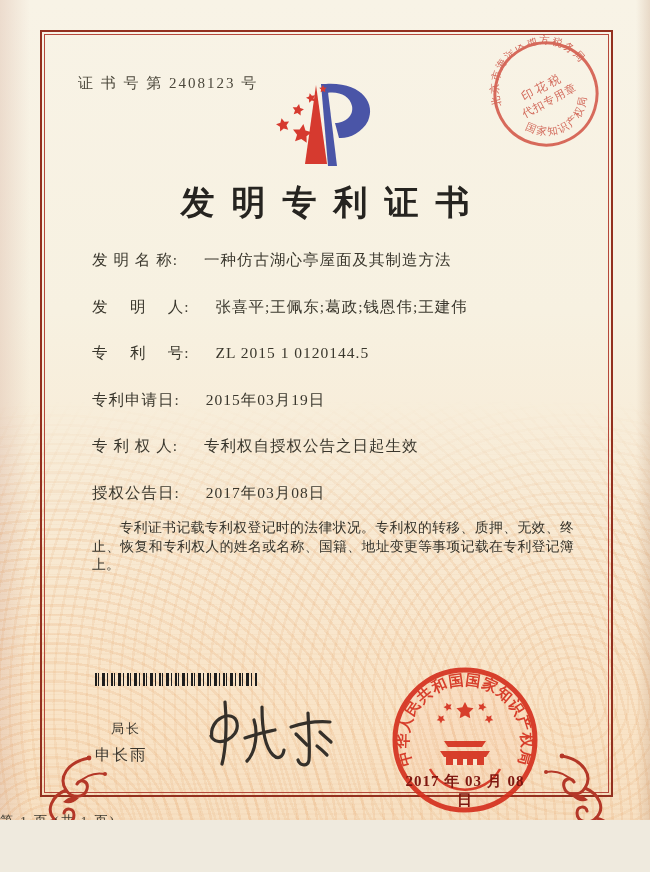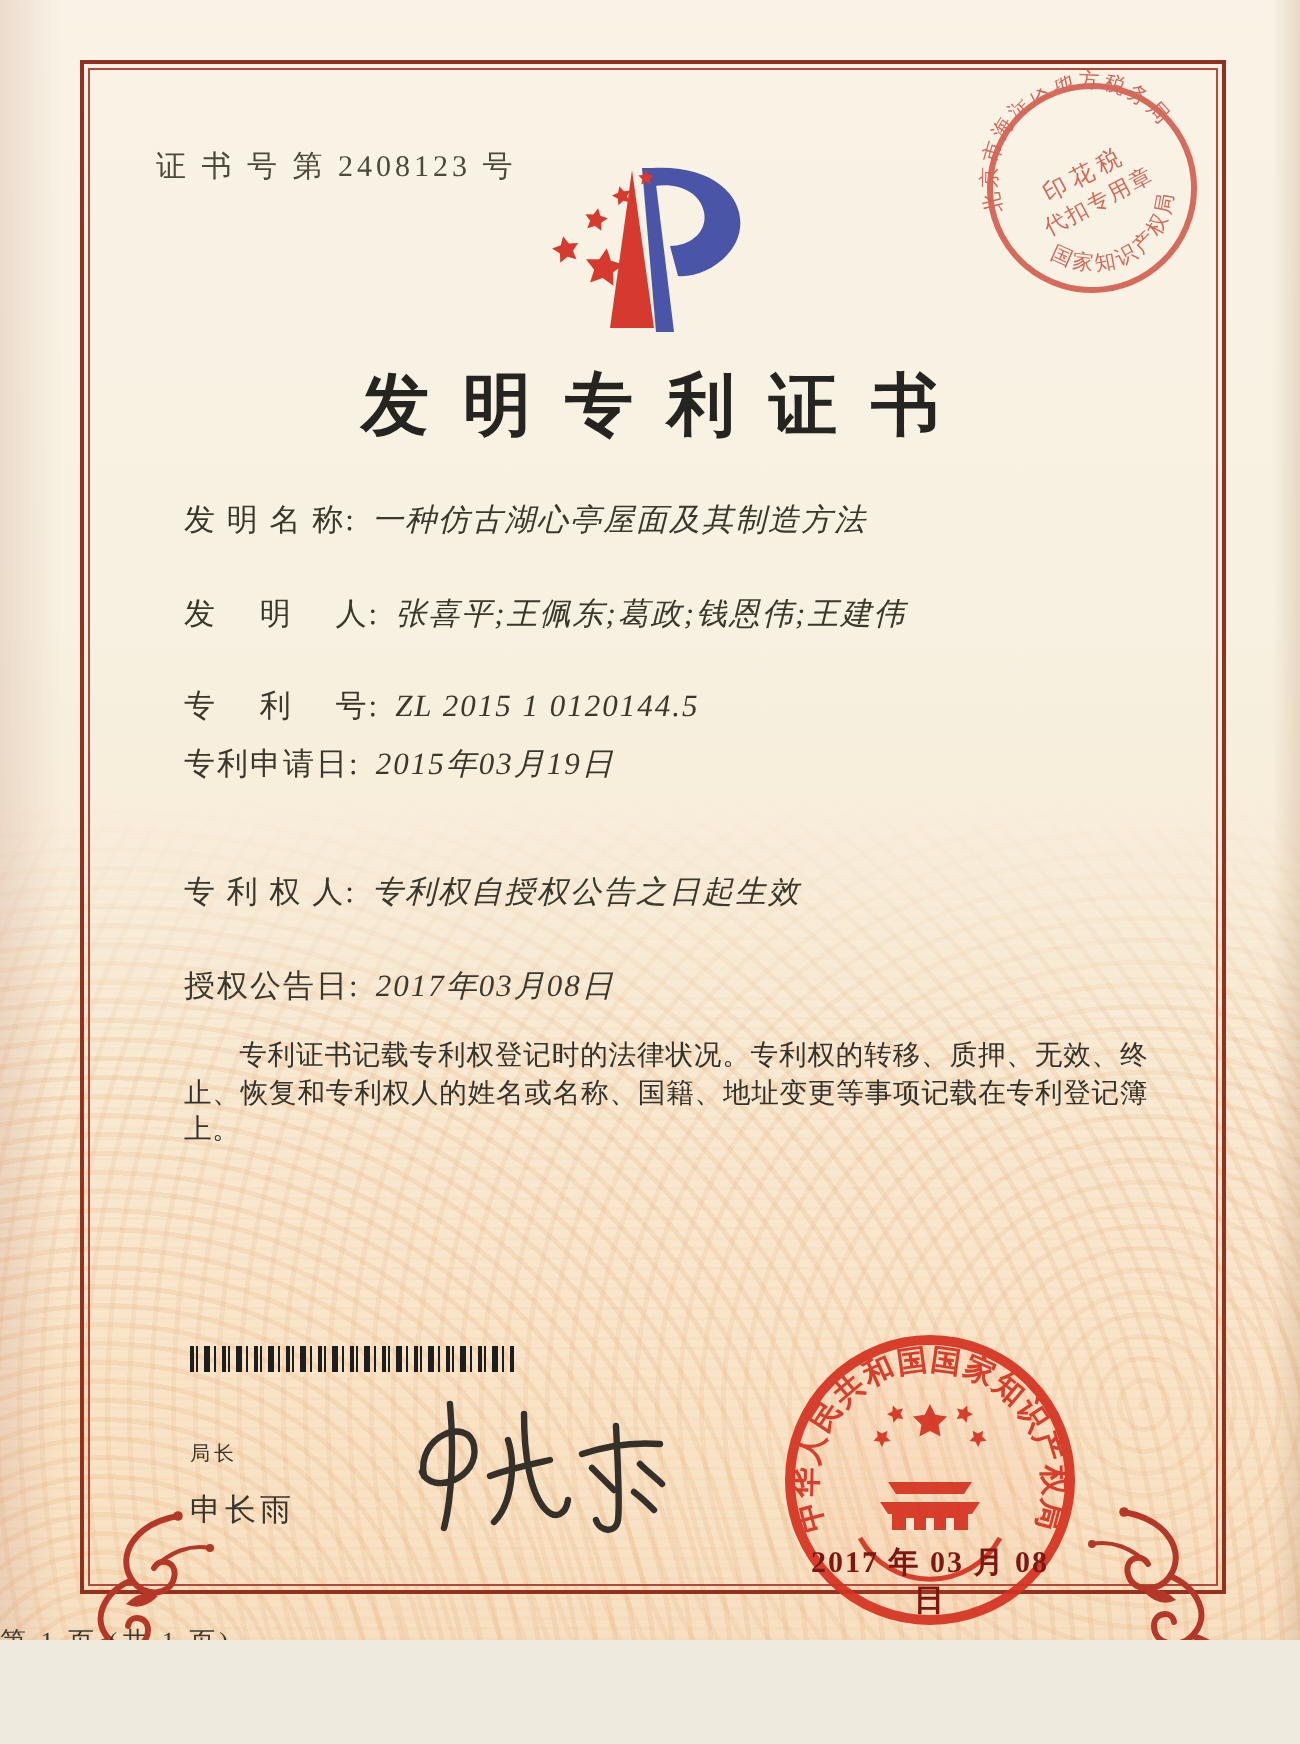--- a/index.html
+++ b/index.html
@@ -18,29 +18,29 @@
       repeating-linear-gradient(0deg, rgba(210,150,95,.05) 0 1.5px, rgba(0,0,0,0) 1.5px 5px);
     -webkit-mask-image:linear-gradient(to bottom,transparent,black 32%);
     mask-image:linear-gradient(to bottom,transparent,black 32%);}
   .frame{position:absolute;left:44px;top:34px;right:41px;bottom:27px;
     border:1px solid #b5483a;outline:2px solid #93301f;outline-offset:2px;}
   .cert-no{position:absolute;left:78px;top:74px;font-size:15px;color:#4c483c;letter-spacing:2px;}
   .logo{position:absolute;left:270px;top:78px;width:112px;height:94px;}
   .title{position:absolute;left:0;right:0;top:180px;margin:0;text-align:center;
     font-size:34px;font-weight:600;color:#262420;letter-spacing:17px;text-indent:17px;}
   .field-row{position:absolute;left:92px;width:490px;font-size:15.5px;color:#3a372d;white-space:nowrap;}
-  .fr0{top:250px}.fr1{top:297px}.fr2{top:343px}.fr3{top:372px}.fr4{top:436px}.fr5{top:483px}
+  .fr0{top:250px}.fr1{top:297px}.fr2{top:343px}.fr3{top:390px}.fr4{top:436px}.fr5{top:483px}
   .field-label{display:inline-block;min-width:84px;letter-spacing:1px;}
-  .field-value{margin-left:8px;letter-spacing:1px;font-style:italic;}
+  .field-value{margin-left:26px;letter-spacing:1px;}
   .body-text{position:absolute;left:92px;top:519px;width:482px;font-size:13.8px;
     line-height:18.6px;color:#34322a;text-align:justify;letter-spacing:.2px;}
   .body-text p{margin:0;text-indent:2em;}
   .barcode{position:absolute;left:95px;top:673px;width:163px;height:13px;
     background:repeating-linear-gradient(90deg,#1e1e1e 0 2px,transparent 2px 3px,#1e1e1e 3px 4px,transparent 4px 7px,#1e1e1e 7px 10px,transparent 10px 12px,#1e1e1e 12px 13px,transparent 13px 16px);}
-  .sig-title{position:absolute;left:95px;top:720px;font-size:10px;color:#3a362e;letter-spacing:2px;}
+  .sig-title{position:absolute;left:111px;top:720px;font-size:13px;color:#3a362e;letter-spacing:2px;}
   .sig-name{position:absolute;left:95px;top:745px;font-size:15.5px;color:#3a362e;letter-spacing:2px;}
   .sig-svg{position:absolute;left:196px;top:694px;width:150px;height:86px;}
   .main-seal{position:absolute;left:390px;top:665px;width:150px;height:150px;opacity:.92;}
   .seal-date{position:absolute;left:400px;top:772px;width:130px;text-align:center;
     font-size:15px;color:#7e1710;letter-spacing:1px;font-weight:600;}
   .tax-stamp{position:absolute;left:490px;top:38px;width:112px;height:112px;
     transform:rotate(-28deg);opacity:.8;}
   .footer{position:absolute;left:0;right:0;top:812px;text-align:left;
     font-size:13px;color:#3c3a30;letter-spacing:2px;}
   .flourish{position:absolute;width:112px;height:118px;}

